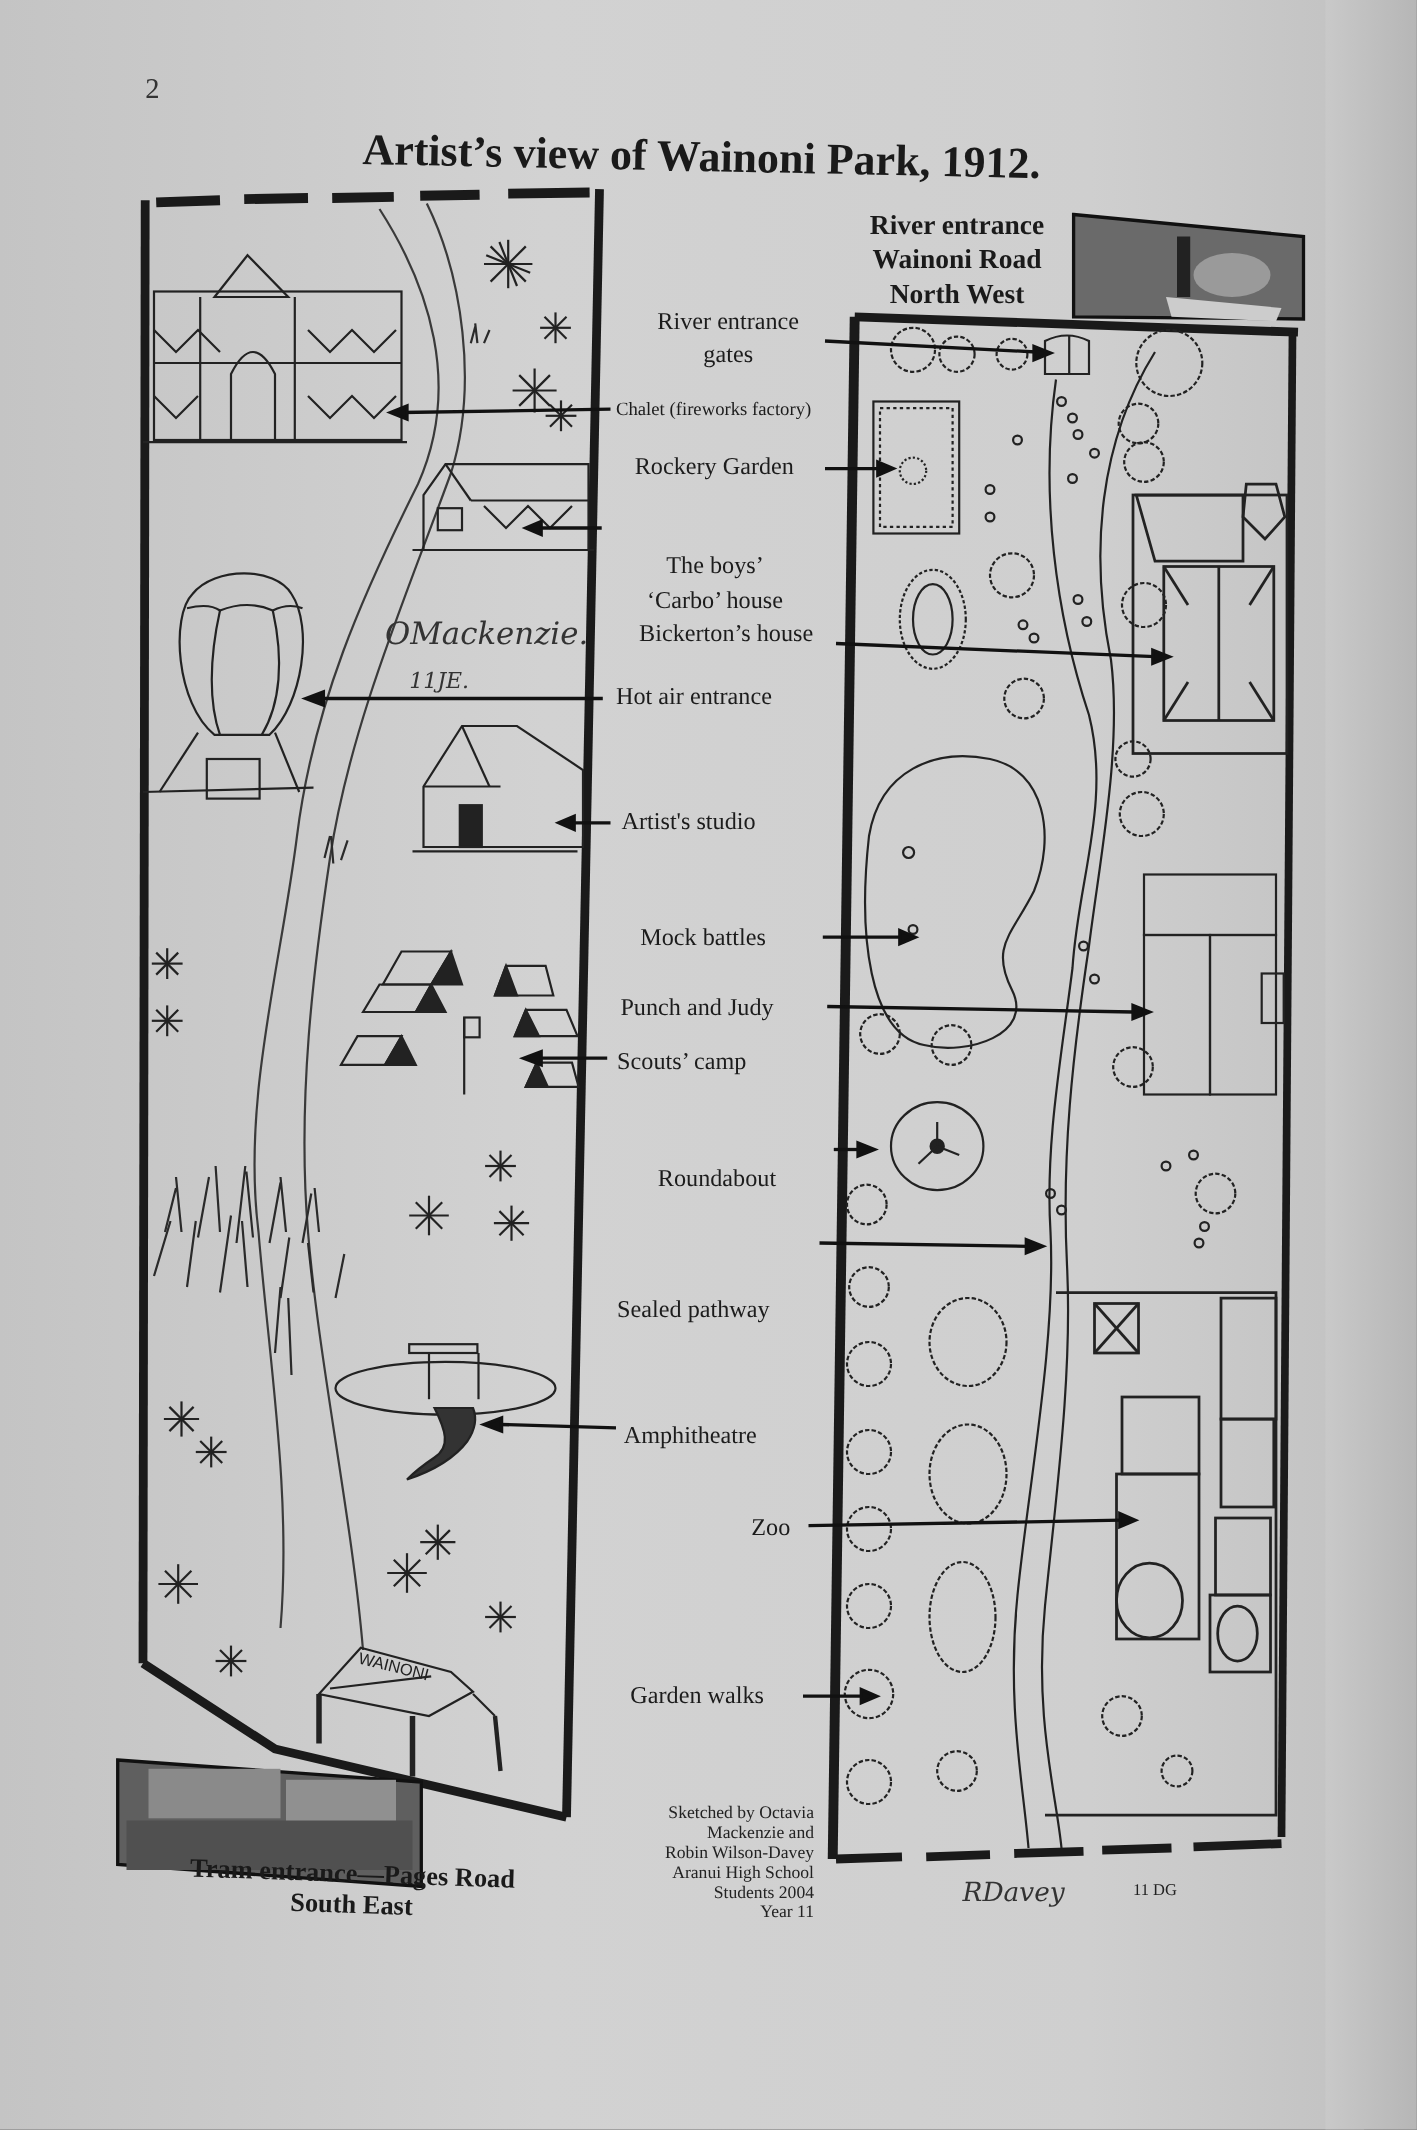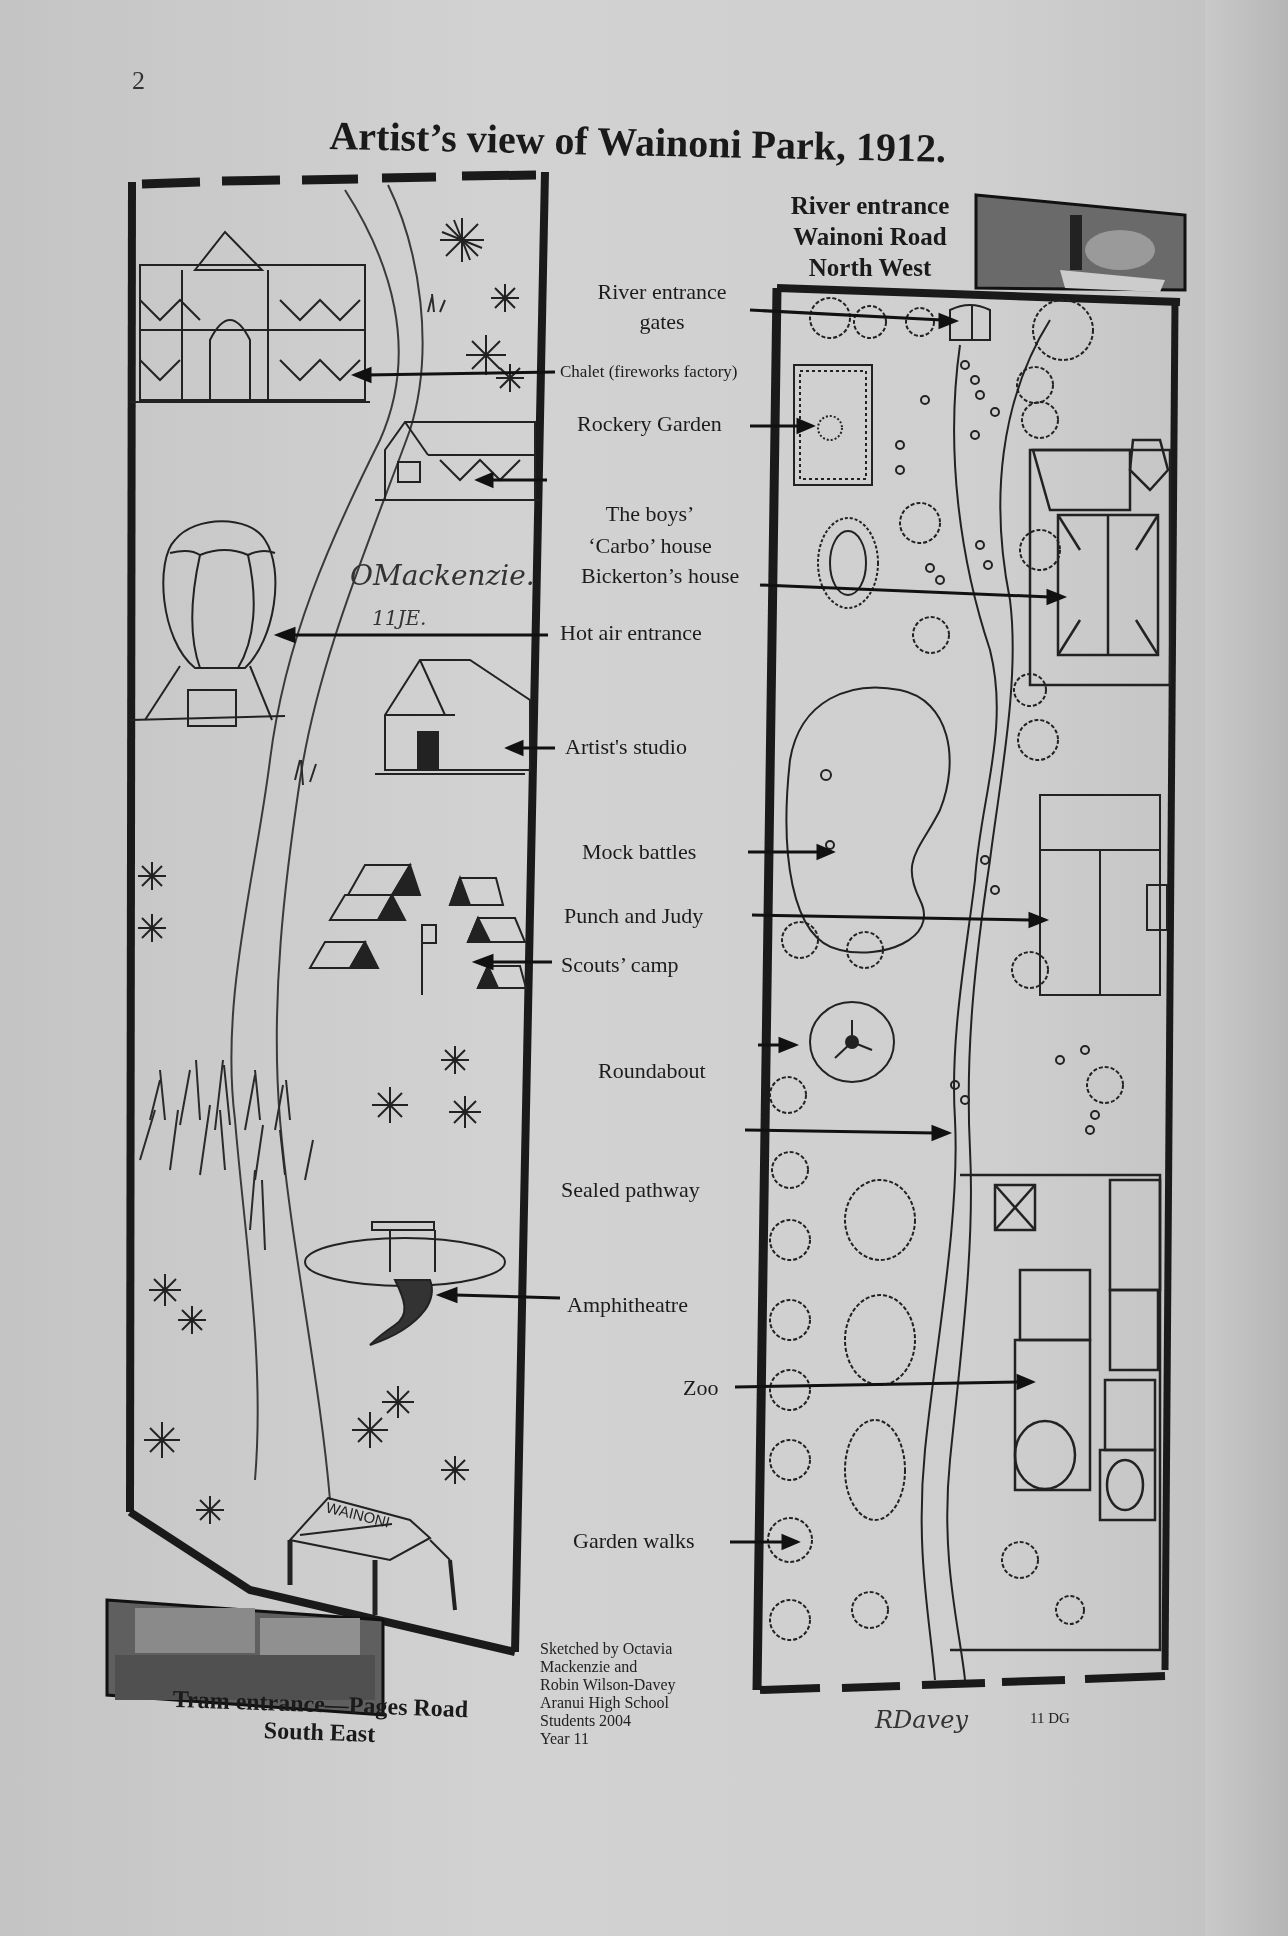--- a/index.html
+++ b/index.html
@@ -16,21 +16,21 @@
     .page-edge {
       position:absolute; left:1205px; top:0; width:83px; height:1936px;
       background:linear-gradient(90deg,#c9c9c9,#b6b6b6);
     }
     .abs { position:absolute; }
     .page-num { left:132px; top:66px; font-size:26px; color:#333; }
     .title { left:330px; top:112px; font-size:40px; font-weight:bold; color:#1a1a1a; transform:rotate(1.2deg); transform-origin:left top; white-space:nowrap;}
     .label { font-size:22px; color:#1c1c1c; white-space:nowrap; }
     .label.small { font-size:17px; }
     .heading-bold { font-weight:bold; font-size:25px; color:#1a1a1a; text-align:center; line-height:31px; }
-    .credit { font-size:16px; color:#222; text-align:left; line-height:18px; }
+    .credit { font-size:16px; color:#222; text-align:right; line-height:18px; }
     svg.map { position:absolute; left:0; top:0; }
     .sig { font-family:"DejaVu Serif", serif; font-style:italic; color:#333; }
   </style>
 </head>
 <body>
 
 <div class="page"></div>
 <div class="page-edge"></div>
 
 <svg class="map" width="1288" height="1936" viewBox="0 0 1288 1936">

